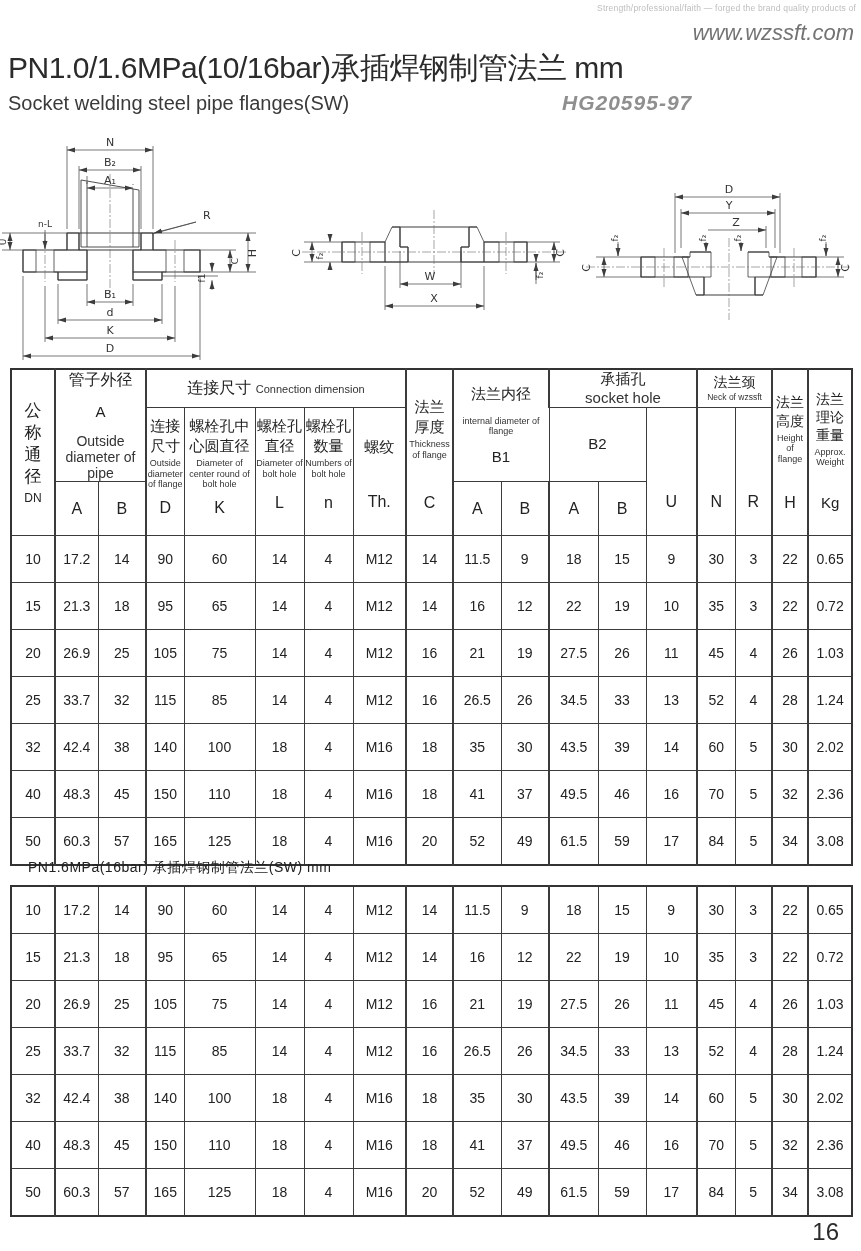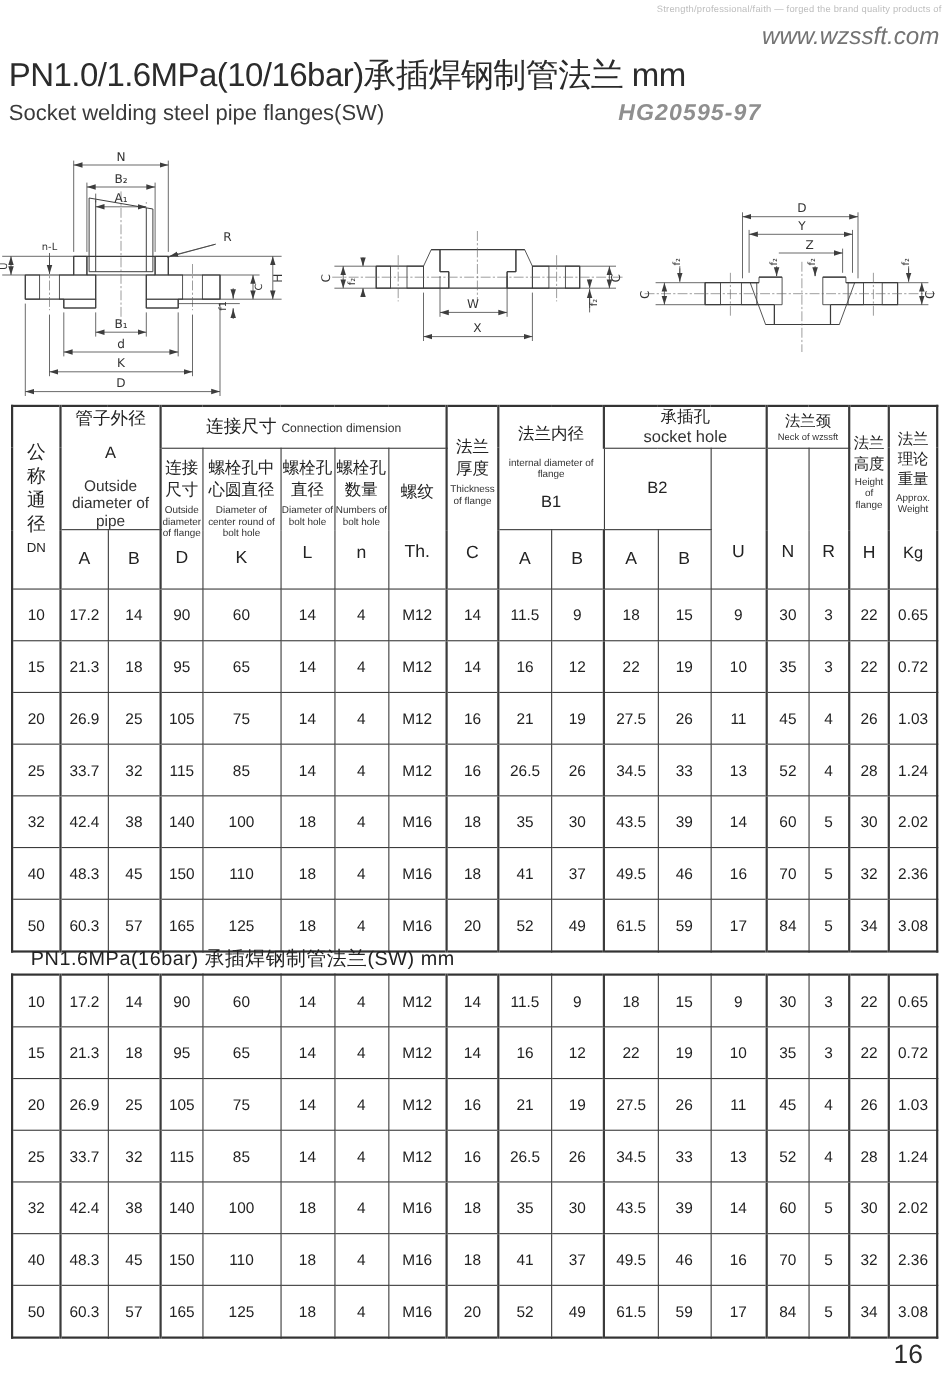--- a/index.html
+++ b/index.html
@@ -39,21 +39,21 @@
   .en11{font-size:11px;color:#333;}
   .en10{font-size:15px;color:#333;display:block;}
   .sub{font-size:15px;display:block;line-height:1.2;}
   .lrow{font-size:16px;}
   .gstack{display:flex;flex-direction:column;align-items:center;justify-content:center;gap:12px;}
   .hstack{display:flex;flex-direction:column;align-items:center;justify-content:space-between;}
   .h148{height:148px}.h112{height:110px}
   .htop{flex:1;display:flex;flex-direction:column;align-items:center;justify-content:center;gap:3px;}
   .hletter{height:48px;display:flex;align-items:center;justify-content:center;font-size:16px;}
   .vwrap{display:flex;flex-direction:column;align-items:center;gap:3px;}
-  .section2-title{top:859px;left:28px;font-size:18px;color:#222;letter-spacing:.5px;}
+  .section2-title{top:859px;left:28px;font-size:14px;color:#222;letter-spacing:.5px;}
   .pagenum{top:1218px;right:22px;font-size:24px;color:#2b2b2b;}
 </style>
 </head>
 <body>
 
 <div class="abs tagline">Strength/professional/faith — forged the brand quality products of</div>
 <div class="abs website">www.wzssft.com</div>
 <div class="abs title">PN1.0/1.6MPa(10/16bar)承插焊钢制管法兰 mm</div>
 <div class="abs subtitle">Socket welding steel pipe flanges(SW)</div>
 <div class="abs standard">HG20595-97</div>

